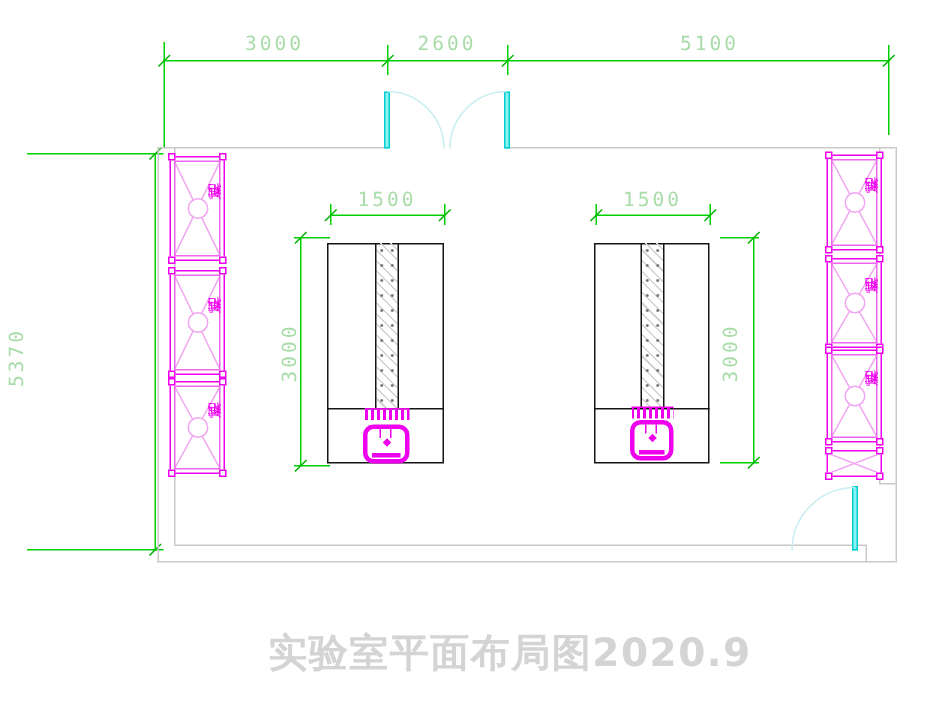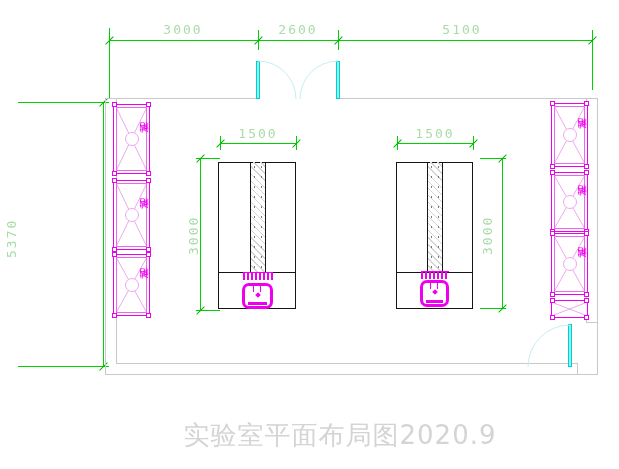--- a/index.html
+++ b/index.html
@@ -37,40 +37,40 @@
      background-size:7px 10px, auto;}
   .comb{position:absolute;height:7px;
      background-image:repeating-linear-gradient(90deg, #ee00ee 0 2px, transparent 2px 4px);
      border-top:1px solid #ee00ee;}
   .sink{position:absolute;border:3px solid #ee00ee;border-radius:7px;box-sizing:border-box;background:#fff;}
   .sink .tap{position:absolute;width:1px;height:6px;background:#ee00ee;top:0;}
   .sink .gem{position:absolute;width:4px;height:4px;background:#ee00ee;left:50%;top:45%;
              transform:translate(-50%,-50%) rotate(45deg);}
   .sink .drainbar{position:absolute;left:3px;right:3px;bottom:1px;height:3px;background:#ee00ee;}
   
-  .title{position:absolute;color:#d4d4d4;font-size:26px;letter-spacing:1px;text-align:center;white-space:nowrap;}
+  .title{position:absolute;color:#d4d4d4;font-size:26px;letter-spacing:1px;text-align:center;white-space:nowrap;font-weight:bold;}
   svg.overlay{position:absolute;left:0;top:0;pointer-events:none;}
 </style>
 </head>
 <body>
 
 <div id="canvas">
 
   <div class="dline" style="left:109px;top:40px;width:483px;height:1px"></div>
   <div class="dline" style="left:109px;top:28px;width:1px;height:70px"></div>
   <div class="dline" style="left:258px;top:30px;width:1px;height:20px"></div>
   <div class="dline" style="left:338px;top:30px;width:1px;height:20px"></div>
   <div class="dline" style="left:592px;top:30px;width:1px;height:60px"></div>
   <div class="tick-slash" style="left:104px;top:40px"></div>
   <div class="tick-slash" style="left:253px;top:40px"></div>
   <div class="tick-slash" style="left:333px;top:40px"></div>
   <div class="tick-slash" style="left:587px;top:40px"></div>
   <div class="dimtext" style="left:148px;top:22px;width:70px">3000</div>
   <div class="dimtext" style="left:263px;top:22px;width:70px">2600</div>
-  <div class="dimtext" style="left:427px;top:22px;width:70px">5100</div>
+  <div class="dimtext" style="left:438px;top:22px;width:70px">5100</div>
 
   <div class="dline" style="left:103px;top:102px;width:1px;height:265px"></div>
   <div class="dline" style="left:18px;top:102px;width:91px;height:1px"></div>
   <div class="dline" style="left:18px;top:366px;width:91px;height:1px"></div>
   <div class="tick-slash" style="left:98px;top:102px"></div>
   <div class="tick-slash" style="left:98px;top:366px"></div>
   <div class="dimtext vert" style="left:4px;top:203px;height:70px">5370</div>
 
   <div class="wall" style="left:105px;top:98px;width:153px;height:1px"></div>
   <div class="wall" style="left:338px;top:98px;width:259px;height:1px"></div>

